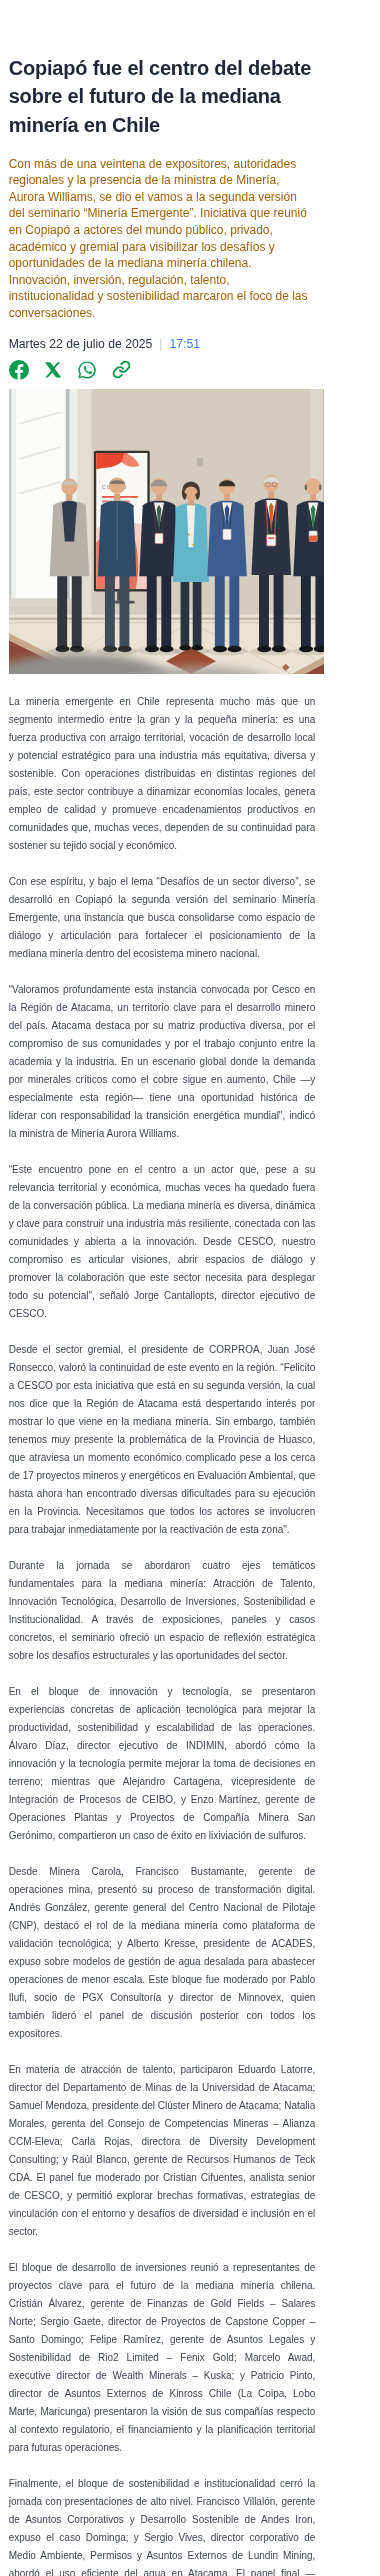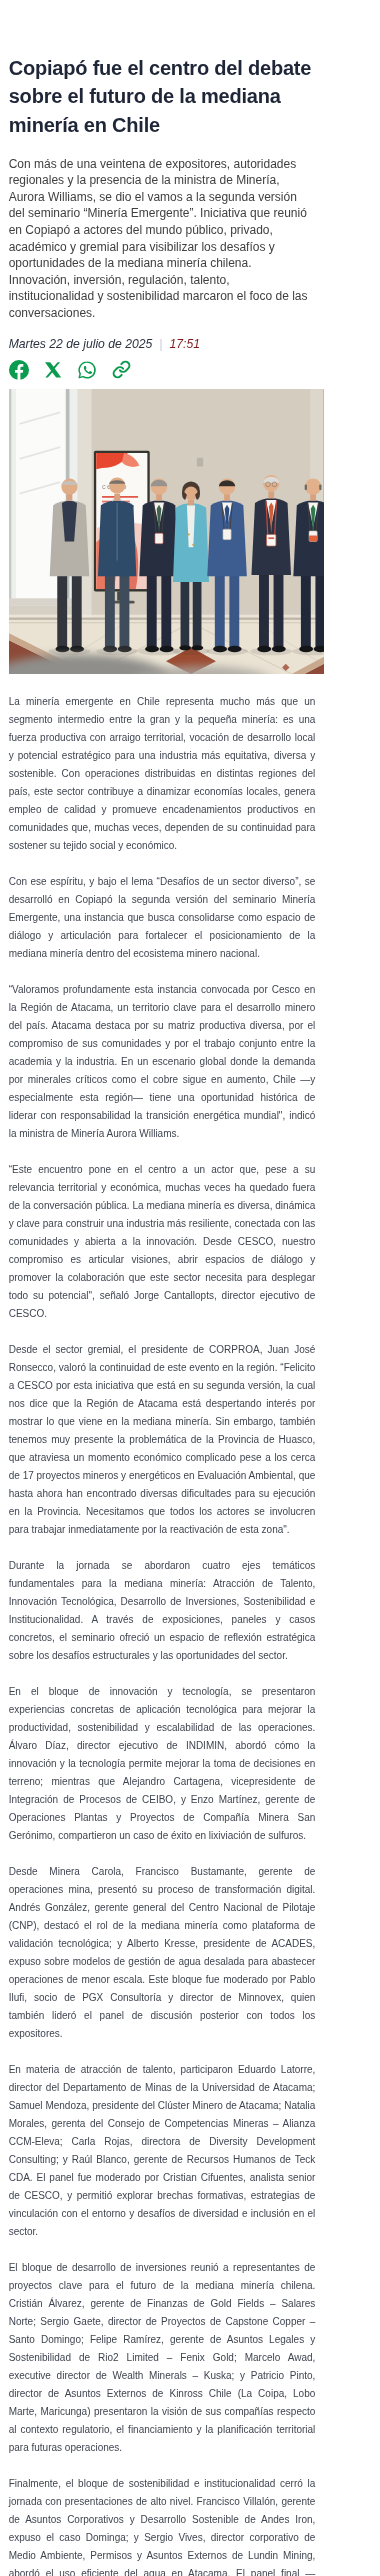--- a/index.html
+++ b/index.html
@@ -7,29 +7,29 @@
     width:324px;height:2576px;box-sizing:border-box;
     padding:4.6px 8.7px 0;overflow:hidden;background:#fff;
     font-family:"Liberation Sans",sans-serif;
     margin-top:47px;
   }
   h1.title{
     margin:2.3px 0 16.3px;color:#1f2637;
     font-size:20px;line-height:28.5px;font-weight:bold;letter-spacing:-0.2px;
   }
   p.lead{
-    margin:0 0 15px;color:#404040;
+    margin:0 0 15px;color:#a16207;
     font-size:12px;line-height:16.6px;
   }
   .dateline{
     display:flex;align-items:center;gap:7px;
-    font-size:12.2px;color:#2b3240;margin:8.1px 0 0;font-style:italic;
+    font-size:12.2px;color:#2b3240;margin:8.1px 0 0;
   }
   .dateline .divider{color:#c9cdd6;}
-  .dateline .time{color:#7f1d1d;}
+  .dateline .time{color:#3b82f6;}
   .share{display:flex;align-items:center;gap:15px;margin:9.3px 0 9.3px;}
   .share a{display:inline-flex;text-decoration:none;cursor:pointer;}
   figure.photo{margin:0 0 18.6px;}
   figure.photo svg{display:block;}
   .body p{
     margin:0 0 18px;color:#3f4550;
     font-size:10px;line-height:18px;text-align:justify;
   }
 </style>
 </head>

